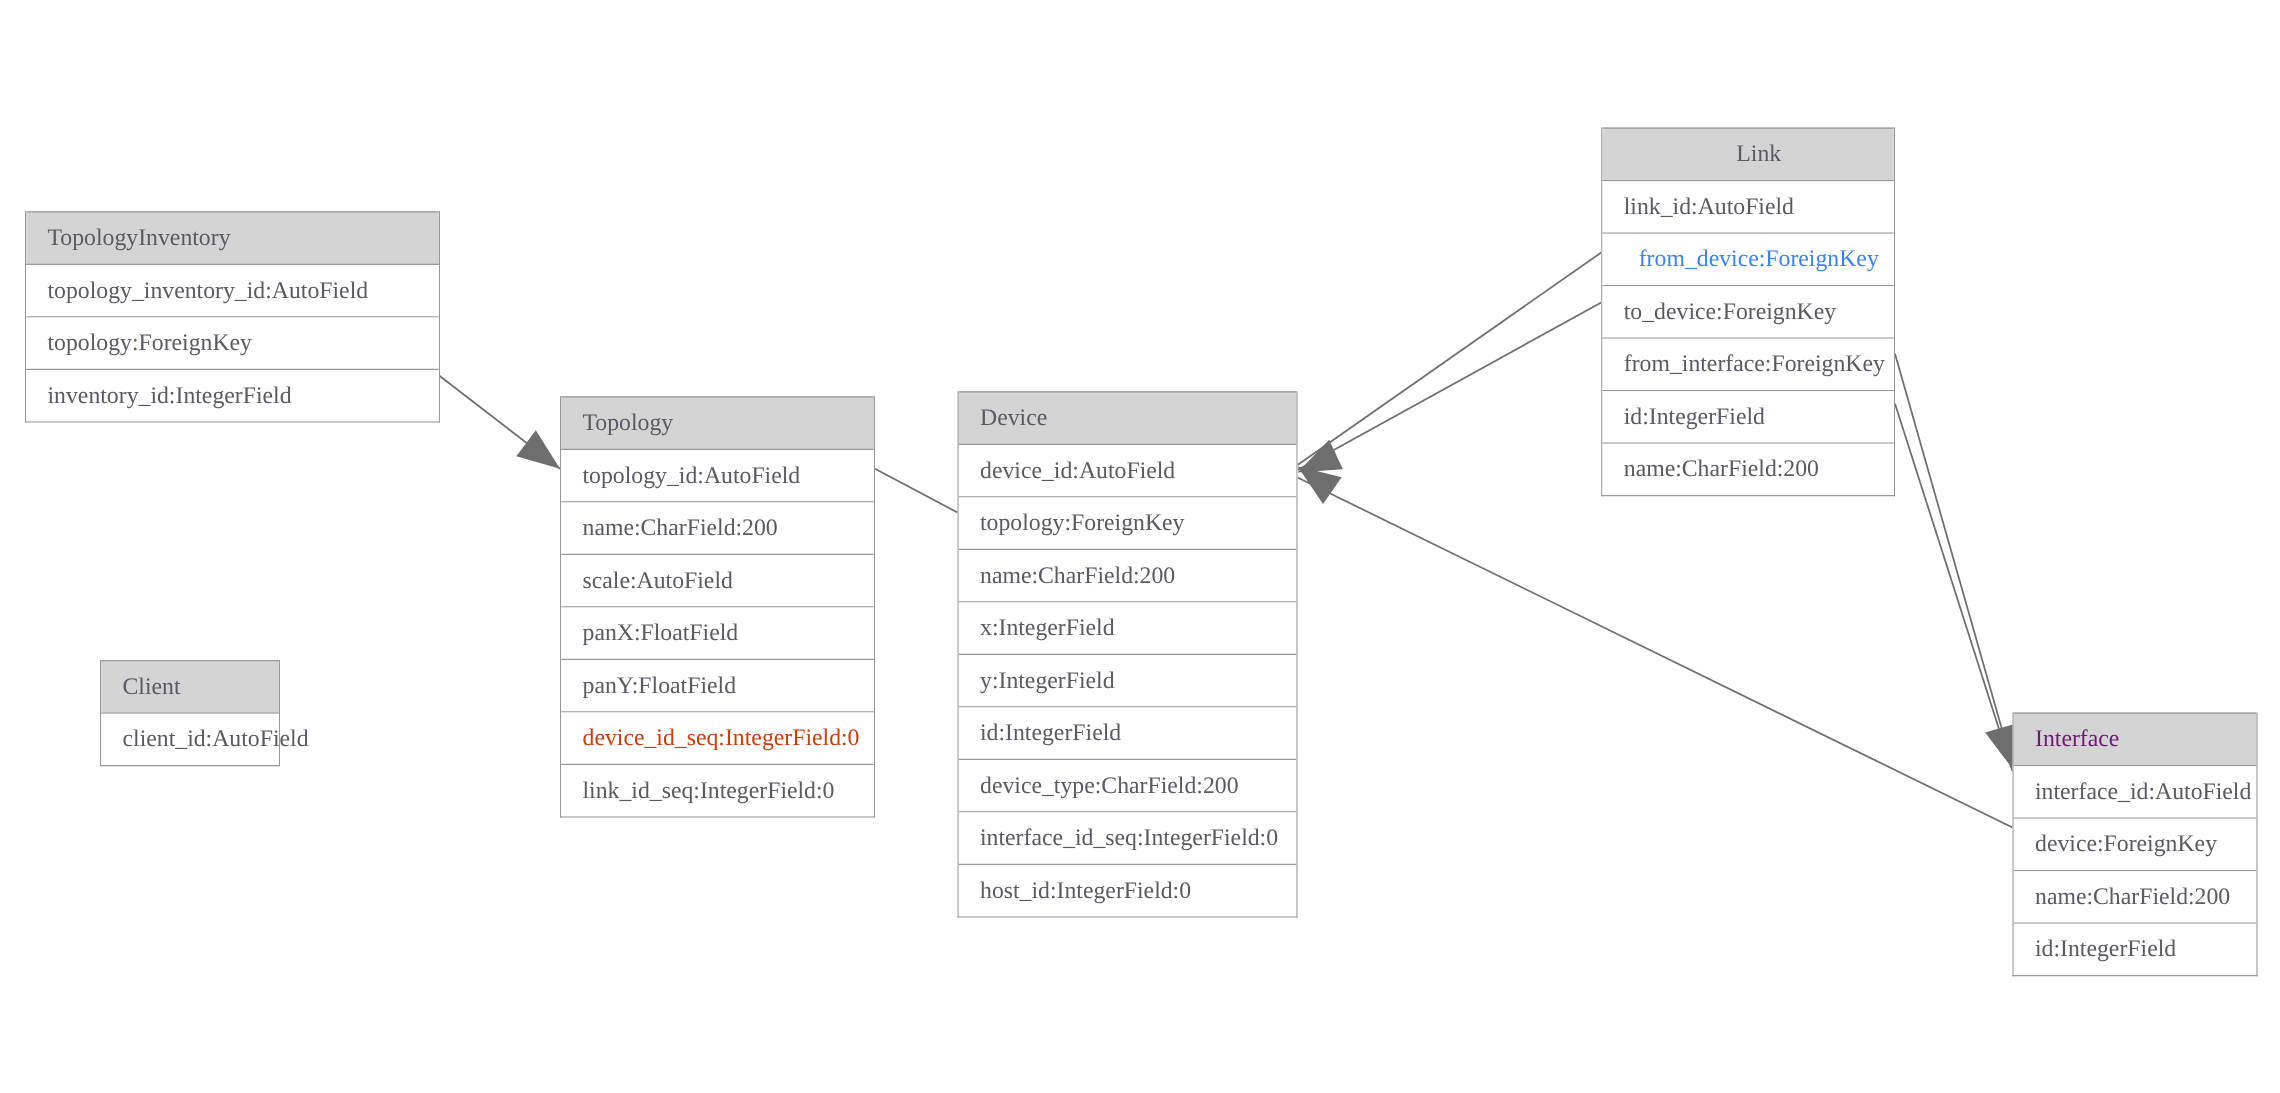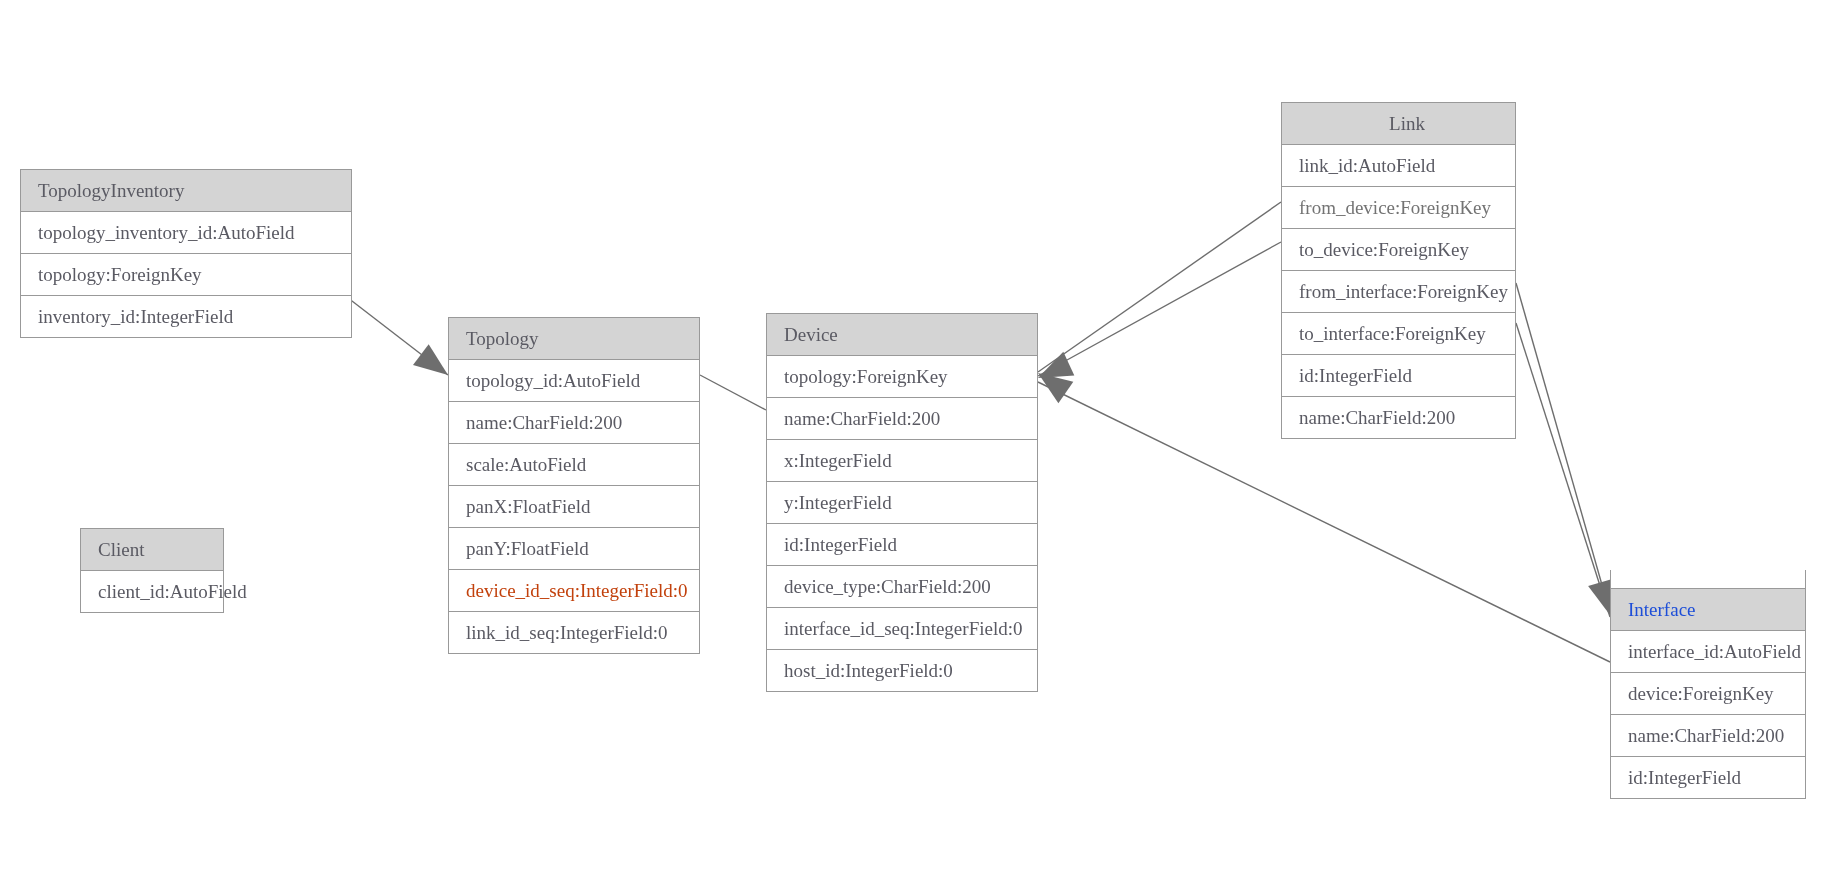--- a/index.html
+++ b/index.html
@@ -92,41 +92,41 @@
         <div class="entity-row" style="color: rgb(90, 90, 99); border-color: rgb(153, 153, 153);">topology_id:AutoField</div>
         <div class="entity-row" style="color: rgb(90, 90, 99); border-color: rgb(153, 153, 153);">name:CharField:200</div>
         <div class="entity-row" style="color: rgb(90, 90, 99); border-color: rgb(153, 153, 153);">scale:AutoField</div>
         <div class="entity-row" style="color: rgb(90, 90, 99); border-color: rgb(153, 153, 153);">panX:FloatField</div>
         <div class="entity-row" style="color: rgb(90, 90, 99); border-color: rgb(153, 153, 153);">panY:FloatField</div>
         <div class="entity-row" style="color: #c2410c; border-color: rgb(153, 153, 153);">device_id_seq:IntegerField:0</div>
         <div class="entity-row" style="color: rgb(90, 90, 99); border-color: rgb(153, 153, 153);">link_id_seq:IntegerField:0</div>
       </div>
       <div class="entity" style="left: 766px; top: 313px; width: 272px; border-color: rgb(153, 153, 153);">
         <div class="entity-header" style="background: rgb(212, 212, 212); color: rgb(90, 90, 99); border-color: rgb(153, 153, 153);">Device</div>
+        <div class="entity-row" style="color: rgb(90, 90, 99); border-color: rgb(153, 153, 153);">device_id:AutoField</div>
         <div class="entity-row" style="color: rgb(90, 90, 99); border-color: rgb(153, 153, 153);">topology:ForeignKey</div>
         <div class="entity-row" style="color: rgb(90, 90, 99); border-color: rgb(153, 153, 153);">name:CharField:200</div>
         <div class="entity-row" style="color: rgb(90, 90, 99); border-color: rgb(153, 153, 153);">x:IntegerField</div>
         <div class="entity-row" style="color: rgb(90, 90, 99); border-color: rgb(153, 153, 153);">y:IntegerField</div>
         <div class="entity-row" style="color: rgb(90, 90, 99); border-color: rgb(153, 153, 153);">id:IntegerField</div>
         <div class="entity-row" style="color: rgb(90, 90, 99); border-color: rgb(153, 153, 153);">device_type:CharField:200</div>
         <div class="entity-row" style="color: rgb(90, 90, 99); border-color: rgb(153, 153, 153);">interface_id_seq:IntegerField:0</div>
         <div class="entity-row" style="color: rgb(90, 90, 99); border-color: rgb(153, 153, 153);">host_id:IntegerField:0</div>
       </div>
       <div class="entity" style="left: 1281px; top: 102px; width: 235px; border-color: rgb(153, 153, 153);">
         <div class="entity-header" style="background: rgb(212, 212, 212); color: rgb(90, 90, 99); border-color: rgb(153, 153, 153); text-align: center;">Link</div>
         <div class="entity-row" style="color: rgb(90, 90, 99); border-color: rgb(153, 153, 153);">link_id:AutoField</div>
-        <div class="entity-row" style="color: #737373; border-color: rgb(153, 153, 153);">from_device:ForeignKey</div>
+        <div class="entity-row" style="color: #3b82f6; border-color: rgb(153, 153, 153); text-align: center;">from_device:ForeignKey</div>
         <div class="entity-row" style="color: rgb(90, 90, 99); border-color: rgb(153, 153, 153);">to_device:ForeignKey</div>
         <div class="entity-row" style="color: rgb(90, 90, 99); border-color: rgb(153, 153, 153);">from_interface:ForeignKey</div>
-        <div class="entity-row" style="color: rgb(90, 90, 99); border-color: rgb(153, 153, 153);">to_interface:ForeignKey</div>
         <div class="entity-row" style="color: rgb(90, 90, 99); border-color: rgb(153, 153, 153);">id:IntegerField</div>
         <div class="entity-row" style="color: rgb(90, 90, 99); border-color: rgb(153, 153, 153);">name:CharField:200</div>
       </div>
       <div class="entity" style="left: 1610px; top: 570px; width: 196px; border-color: rgb(153, 153, 153);">
-        <div class="entity-header" style="background: rgb(212, 212, 212); color: #1d4ed8; border-color: rgb(153, 153, 153); margin-top: 18px;">Interface</div>
+        <div class="entity-header" style="background: rgb(212, 212, 212); color: #701a75; border-color: rgb(153, 153, 153);">Interface</div>
         <div class="entity-row" style="color: rgb(90, 90, 99); border-color: rgb(153, 153, 153);">interface_id:AutoField</div>
         <div class="entity-row" style="color: rgb(90, 90, 99); border-color: rgb(153, 153, 153);">device:ForeignKey</div>
         <div class="entity-row" style="color: rgb(90, 90, 99); border-color: rgb(153, 153, 153);">name:CharField:200</div>
         <div class="entity-row" style="color: rgb(90, 90, 99); border-color: rgb(153, 153, 153);">id:IntegerField</div>
       </div>
       <div class="entity" style="left: 80px; top: 528px; width: 144px; border-color: rgb(153, 153, 153);">
         <div class="entity-header" style="background: rgb(212, 212, 212); color: rgb(90, 90, 99); border-color: rgb(153, 153, 153);">Client</div>
         <div class="entity-row" style="color: rgb(90, 90, 99); border-color: rgb(153, 153, 153);">client_id:AutoField</div>
       </div>
     </div>

